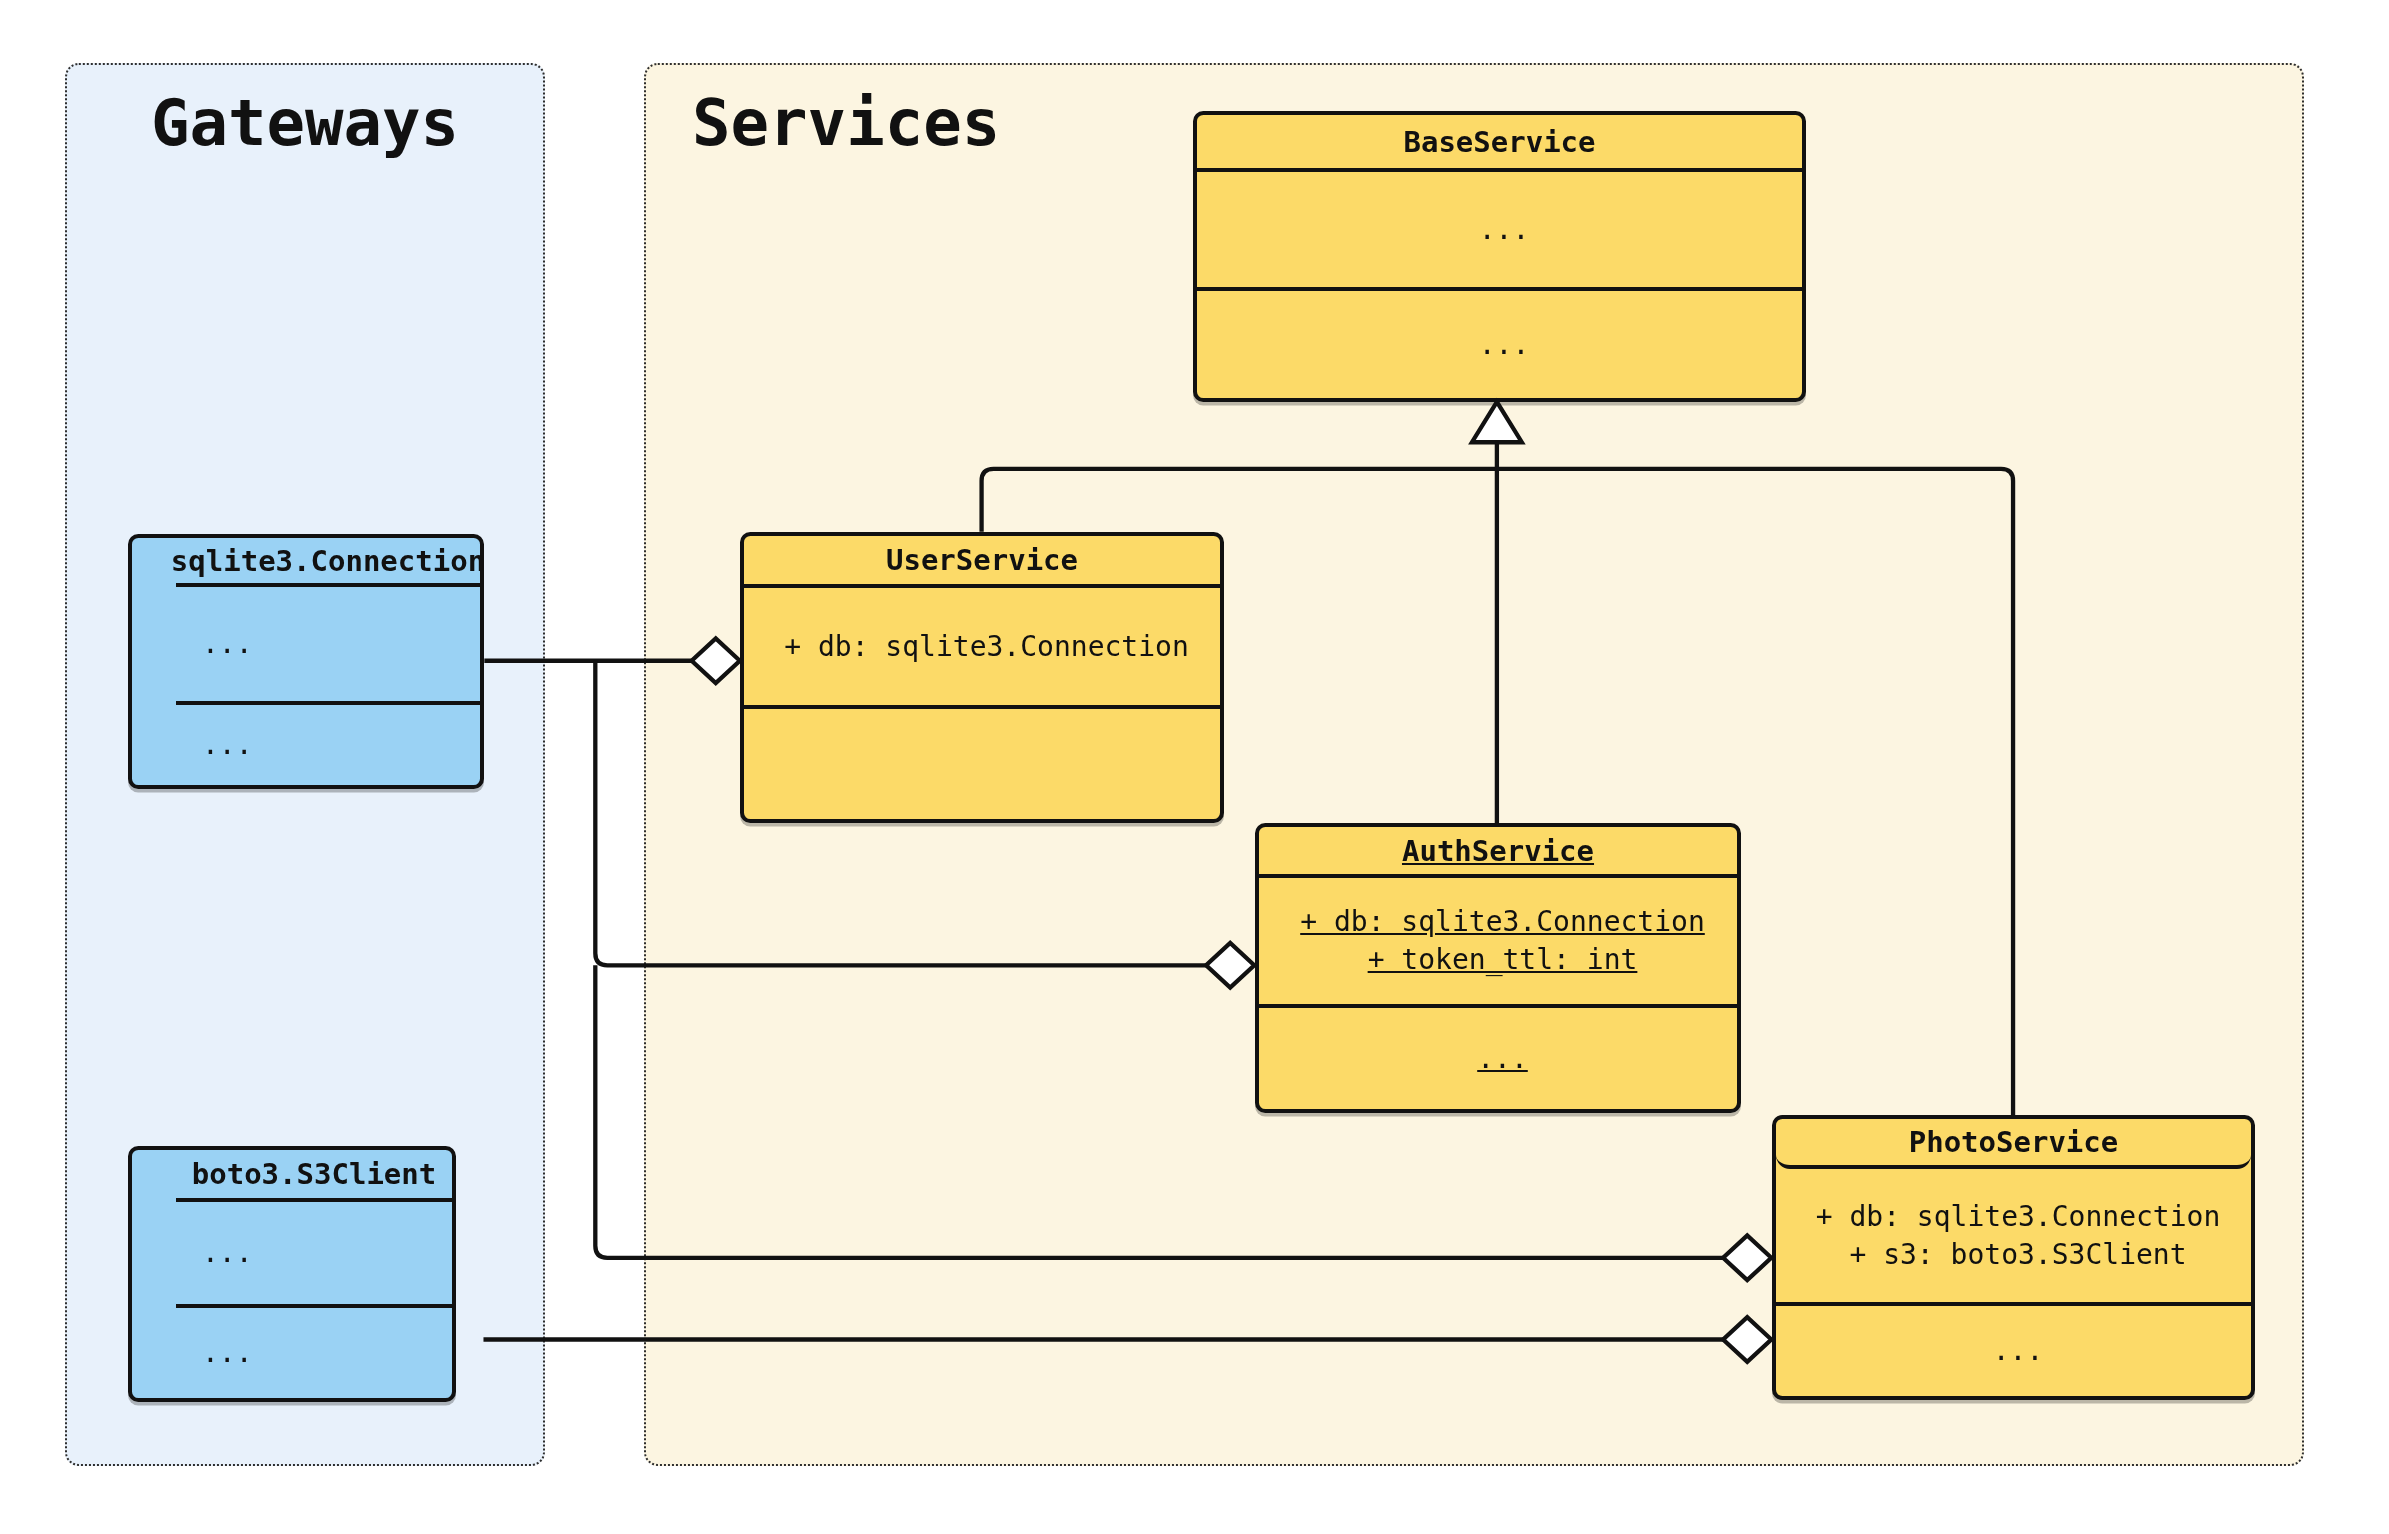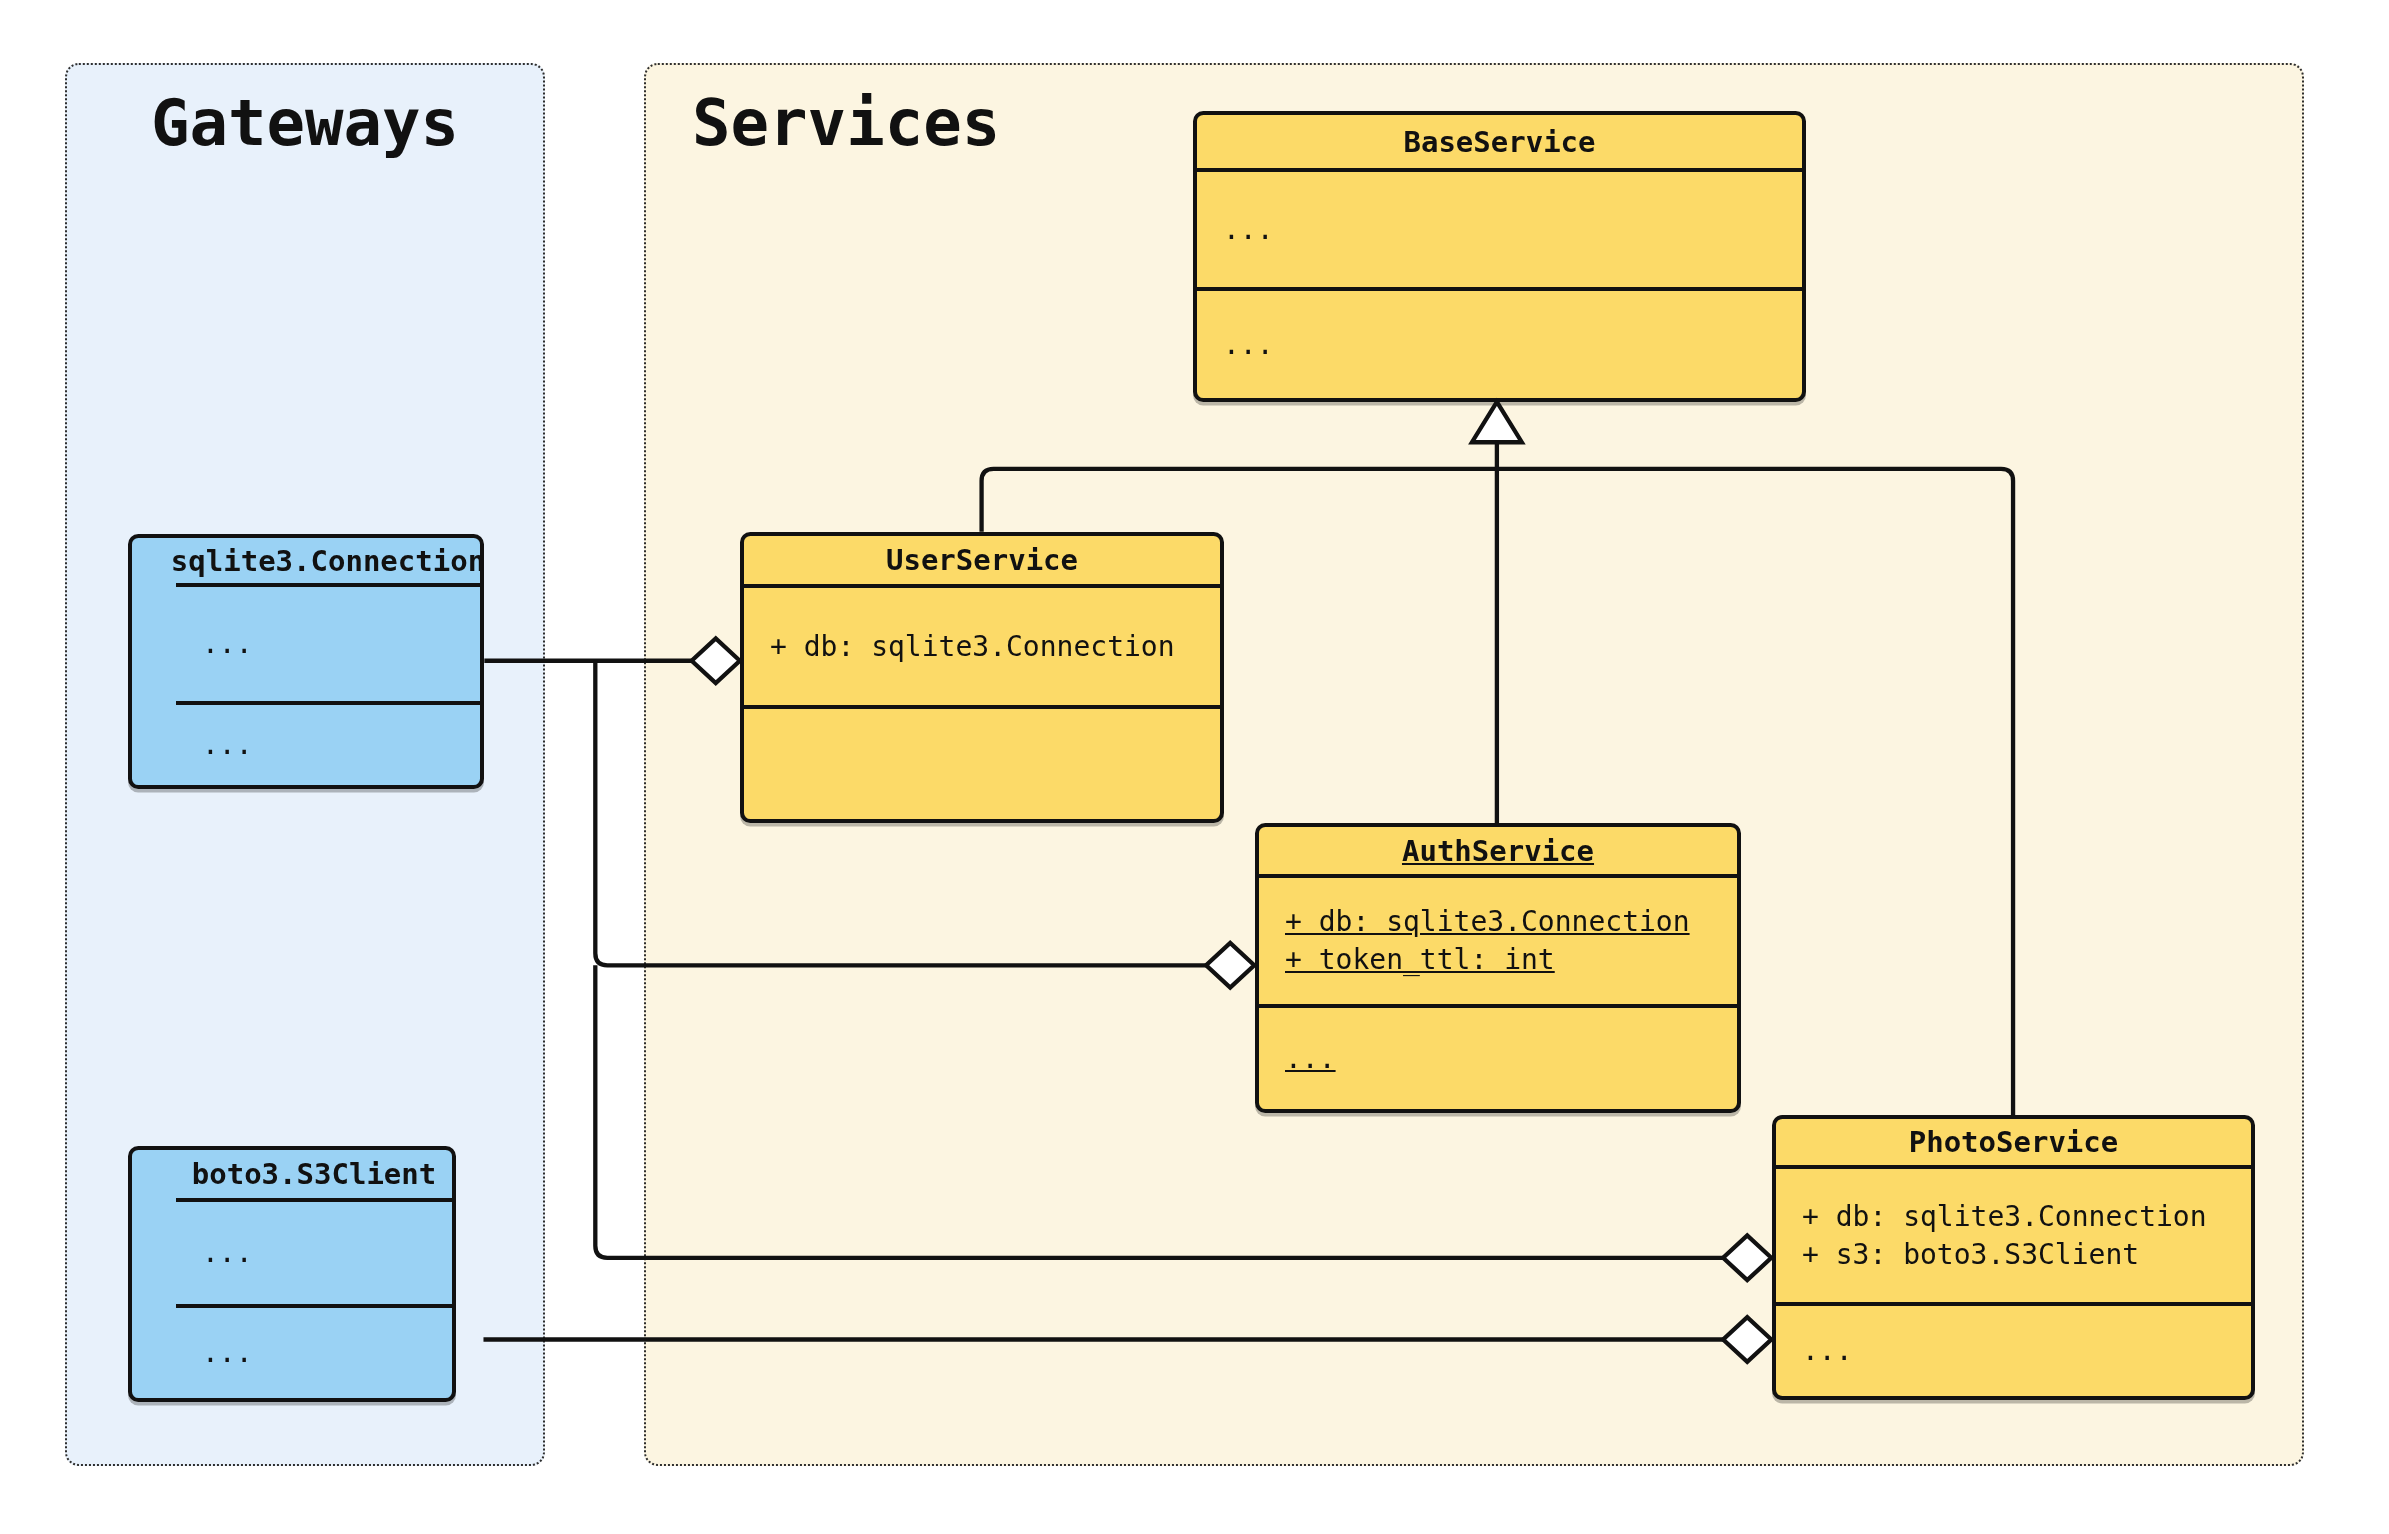--- a/index.html
+++ b/index.html
@@ -25,21 +25,21 @@
   .panel-title{position:absolute;top:20.7px;font-size:64px;font-weight:bold;white-space:nowrap;}
   .panel-gateways .panel-title{left:50%;transform:translateX(-50%);}
   .panel-services .panel-title{left:46px;}
 
   
   .uml-box{
     position:absolute;box-sizing:border-box;display:flex;flex-direction:column;
     border:4.3px solid var(--stroke);border-radius:10.3px;
     box-shadow:0 3.4px 0 rgba(17,17,17,0.28);
   }
-  .uml-box.yellow{background:var(--service_box_fill);}
+  .uml-box.yellow{background:var(--service_box_fill);text-align:center;}
   .uml-box.blue{background:var(--gateway_box_fill);padding-left:44px;}
   .uml-title{
     box-sizing:border-box;border-bottom:4.3px solid var(--stroke);
     display:flex;align-items:center;justify-content:center;
     font-size:29px;font-weight:bold;white-space:nowrap;
   }
   .uml-sec{
     box-sizing:border-box;display:flex;flex-direction:column;justify-content:center;
     padding:0 17px 0 26px;font-size:28px;line-height:38px;
   }
@@ -87,21 +87,21 @@
     <div class="uml-sec attrs" style="height:126px;">
       <div class="uml-line">+ db: sqlite3.Connection</div>
       <div class="uml-line">+ token_ttl: int</div>
     </div>
     <div class="uml-sec methods">
       <div class="uml-line">...</div>
     </div>
   </div>
 
   <div class="uml-box yellow" style="left:1772px;top:1115px;width:483px;height:285px;">
-    <div class="uml-title" style="height:50px;">PhotoService</div>
+    <div class="uml-title" style="height:50px;border-radius:14px;">PhotoService</div>
     <div class="uml-sec attrs" style="height:133px;">
       <div class="uml-line">+ db: sqlite3.Connection</div>
       <div class="uml-line">+ s3: boto3.S3Client</div>
     </div>
     <div class="uml-sec methods">
       <div class="uml-line">...</div>
     </div>
   </div>
 
   <div class="uml-box blue" style="left:128px;top:534px;width:356px;height:255px;">

